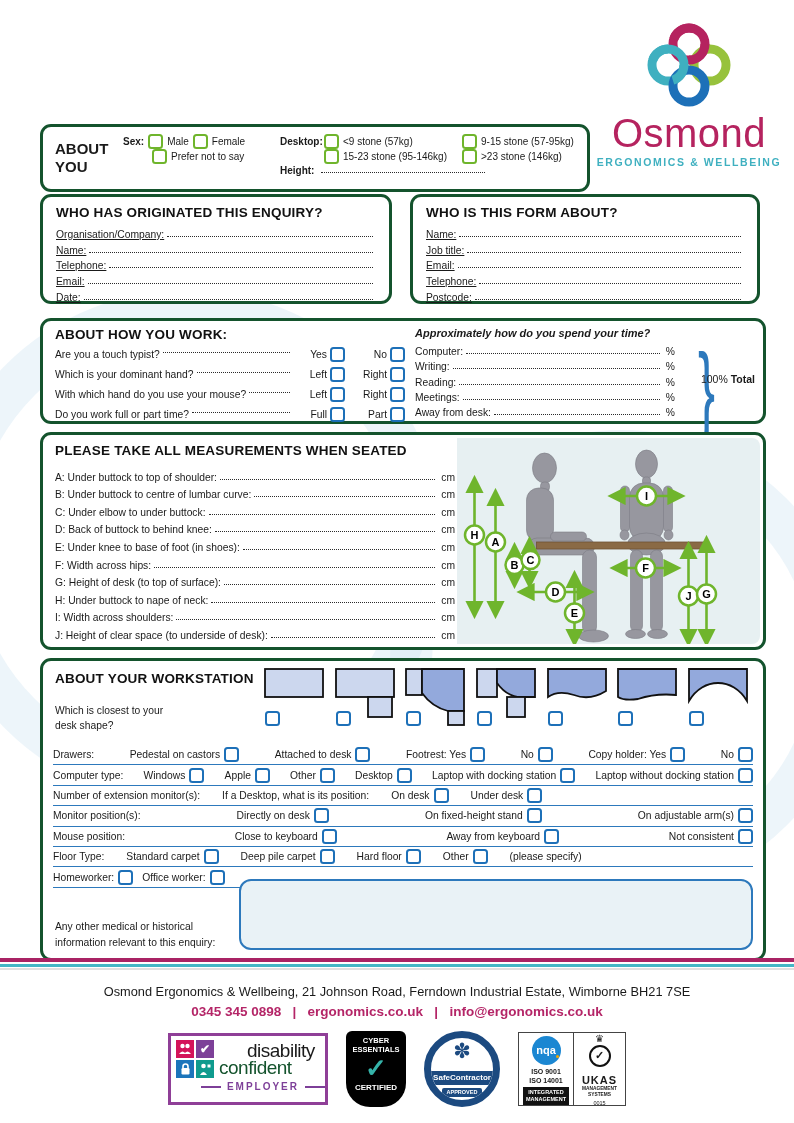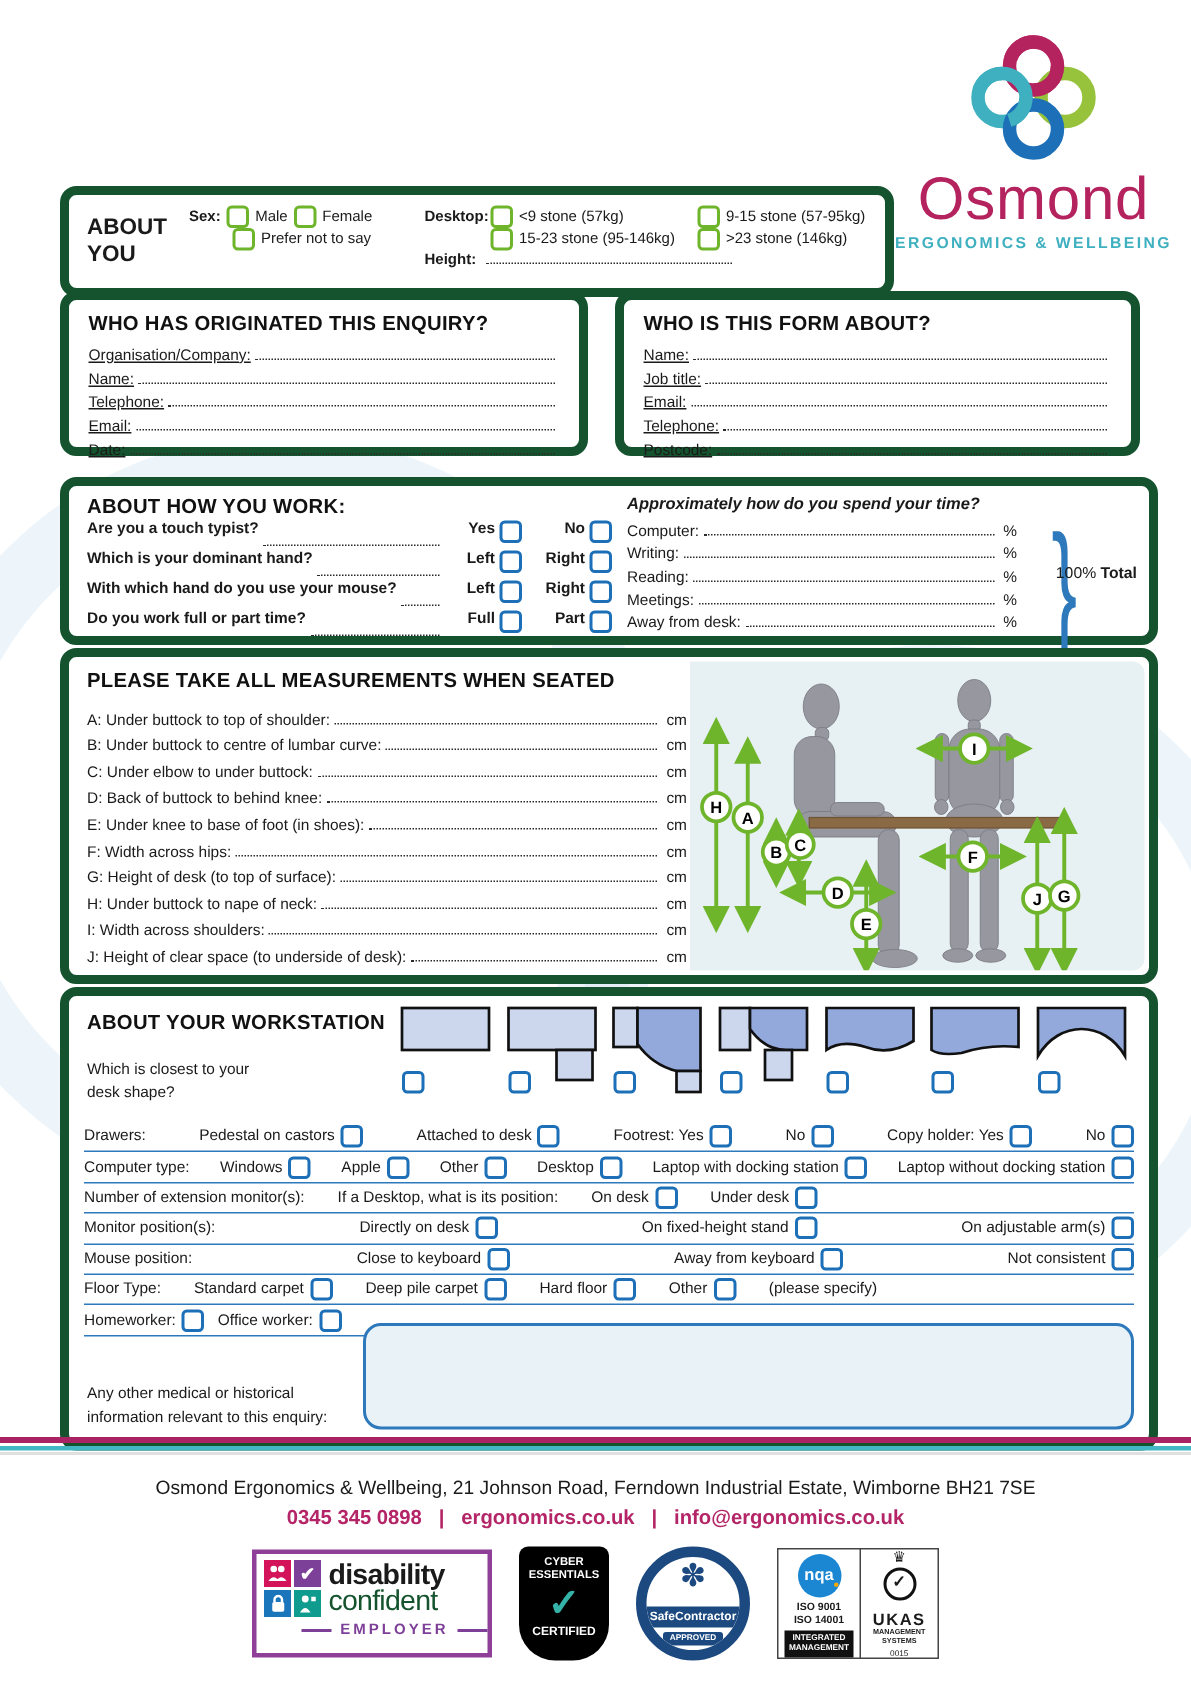--- a/index.html
+++ b/index.html
@@ -1,40 +1,40 @@
 <!DOCTYPE html>
 <html><head>
 <meta charset="utf-8">
 <style>
   html,body{margin:0;padding:0;}
   body{width:794px;height:1123px;position:relative;background:#fff;
        font-family:"Liberation Sans",sans-serif;color:#1a1a1a;overflow:hidden;}
   .wm{position:absolute;border-radius:50%;border:42px solid rgba(208,228,242,.38);z-index:0;}
-  .box{position:absolute;border:6px solid #14532d;border-radius:11px;background:#fff;z-index:2;}
+  .box{position:absolute;border:3px solid #14532d;border-radius:11px;background:#fff;z-index:2;}
   .sect-title{font-weight:800;font-size:13.5px;letter-spacing:.2px;color:#111;}
   .cb{width:11px;height:11px;border:2.4px solid #1d70b8;border-radius:3.5px;
       display:inline-block;background:#fff;flex:0 0 auto;}
   .cb.green{border-color:#6fb52c;}
   .dots{flex:1 1 auto;border-bottom:1.7px dotted #2b2b2b;margin:0 3px 3px 3px;min-width:10px;}
   
   #ay-title{position:absolute;left:12px;top:13px;width:62px;font-size:15px;font-weight:800;line-height:1.2;}
   .ay-line{display:flex;align-items:center;gap:4px;height:15px;font-size:10px;white-space:nowrap;}
   #ay-sex{position:absolute;left:80px;top:7px;}
   #ay-sex .indent{margin-left:29px;}
   #ay-wlabel{position:absolute;left:237px;top:9px;font-size:10px;font-weight:700;}
   #ay-wcol1{position:absolute;left:281px;top:7px;}
   #ay-wcol2{position:absolute;left:419px;top:7px;}
   #ay-height{position:absolute;left:237px;top:38px;width:208px;display:flex;font-size:10px;}
   #ay-height b{margin-right:4px;}
   
   .fieldbox{padding:8px 13px 0 13px;}
   .frow{display:flex;align-items:flex-end;height:15.8px;font-size:10.3px;text-decoration:underline;}
   .frow span:first-child{white-space:nowrap;}
   
-  .qrow{display:flex;height:20px;font-size:10.3px;font-weight:bold;}
+  .qrow{display:flex;align-items:center;height:20px;font-size:10.3px;}
   .qrow .qt{white-space:nowrap;}
   .optl{text-align:right;margin:0 3px 0 8px;white-space:nowrap;min-width:26px;}
   .trow{display:flex;align-items:flex-end;height:15.2px;font-size:10.3px;}
   .pct{margin-left:3px;}
   
   .mrow{display:flex;align-items:flex-end;height:17.6px;font-size:10.3px;}
   .unit{margin-left:3px;}
   
   .wrow{display:flex;align-items:center;height:19.4px;border-bottom:1.7px solid #2d79bc;
         font-size:10.3px;white-space:nowrap;}
@@ -47,21 +47,21 @@
   .desk-cell .cb{position:absolute;left:2px;top:44px;}
   
   .stripe{position:absolute;left:0;right:0;z-index:3;}
   .logorow{position:absolute;top:1031px;left:0;right:0;display:flex;justify-content:center;
            align-items:center;gap:18px;z-index:2;}
   .dc-logo{width:160px;height:72px;border:3px solid #8f3f97;background:#fff;box-sizing:border-box;}
   .dc-top{display:flex;gap:5px;padding:4px 0 0 5px;align-items:center;}
   .dc-grid{display:grid;grid-template-columns:18px 18px;grid-template-rows:18px 18px;gap:2px;}
   .dc-sq{width:18px;height:18px;display:flex;align-items:center;justify-content:center;}
   .dc-words{font-size:19px;line-height:.92;letter-spacing:-.5px;}
-  .dc-w1{font-weight:700;}
+  .dc-w1{font-weight:400;margin-left:28px;}
   .dc-w2{font-weight:400;color:#14532d;}
   .dc-emp{display:flex;align-items:center;justify-content:flex-end;gap:6px;margin-top:3px;}
   .dc-emp span{color:#7d3f98;font-weight:800;letter-spacing:2px;font-size:10px;}
   .dcline{width:20px;height:2px;background:#7d3f98;}
   .ce-badge{width:60px;height:76px;background:#000000;border-radius:6px 6px 24px 24px;color:#fff;
             text-align:center;padding-top:5px;box-sizing:border-box;}
   .ce-t1{font-size:7.5px;font-weight:800;line-height:1.2;width:56px;margin:0 auto;}
   .ce-check{color:#35b3a9;font-size:26px;font-weight:800;line-height:1;margin:1px 0 0;}
   .ce-t2{font-size:8px;font-weight:800;margin-top:2px;}
   .sc-badge{width:76px;height:76px;border-radius:50%;border:7px solid #1c4a80;background:#fff;

